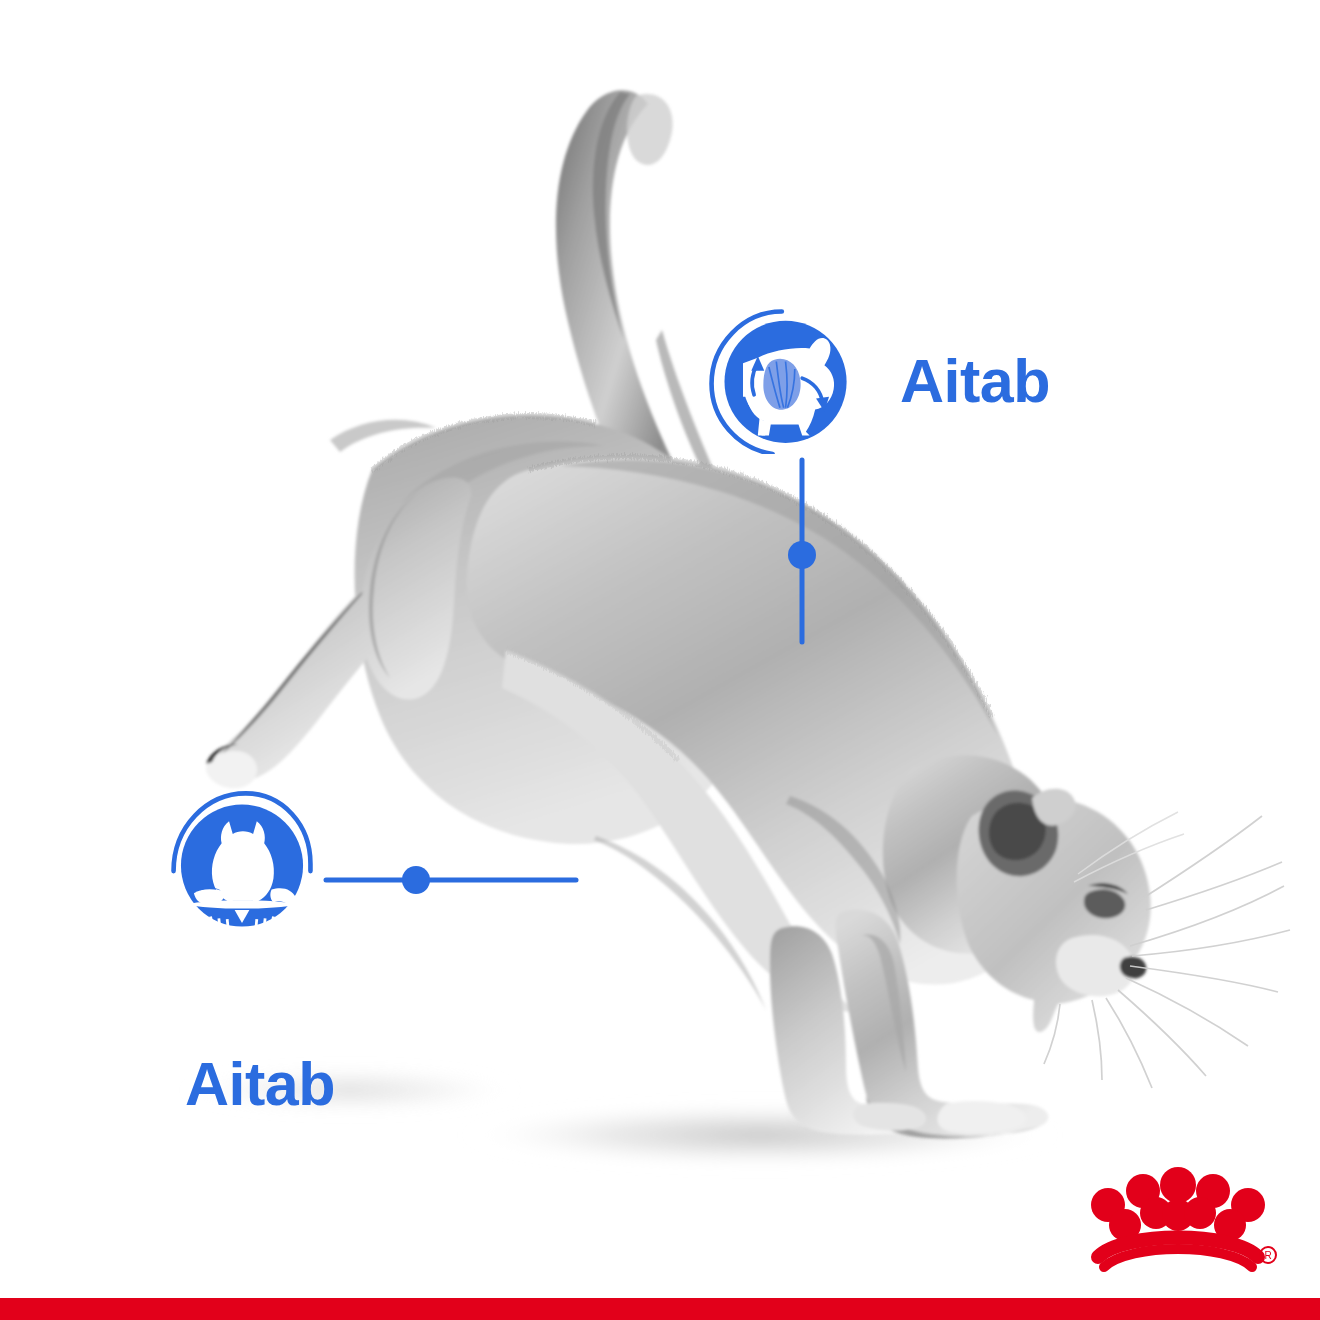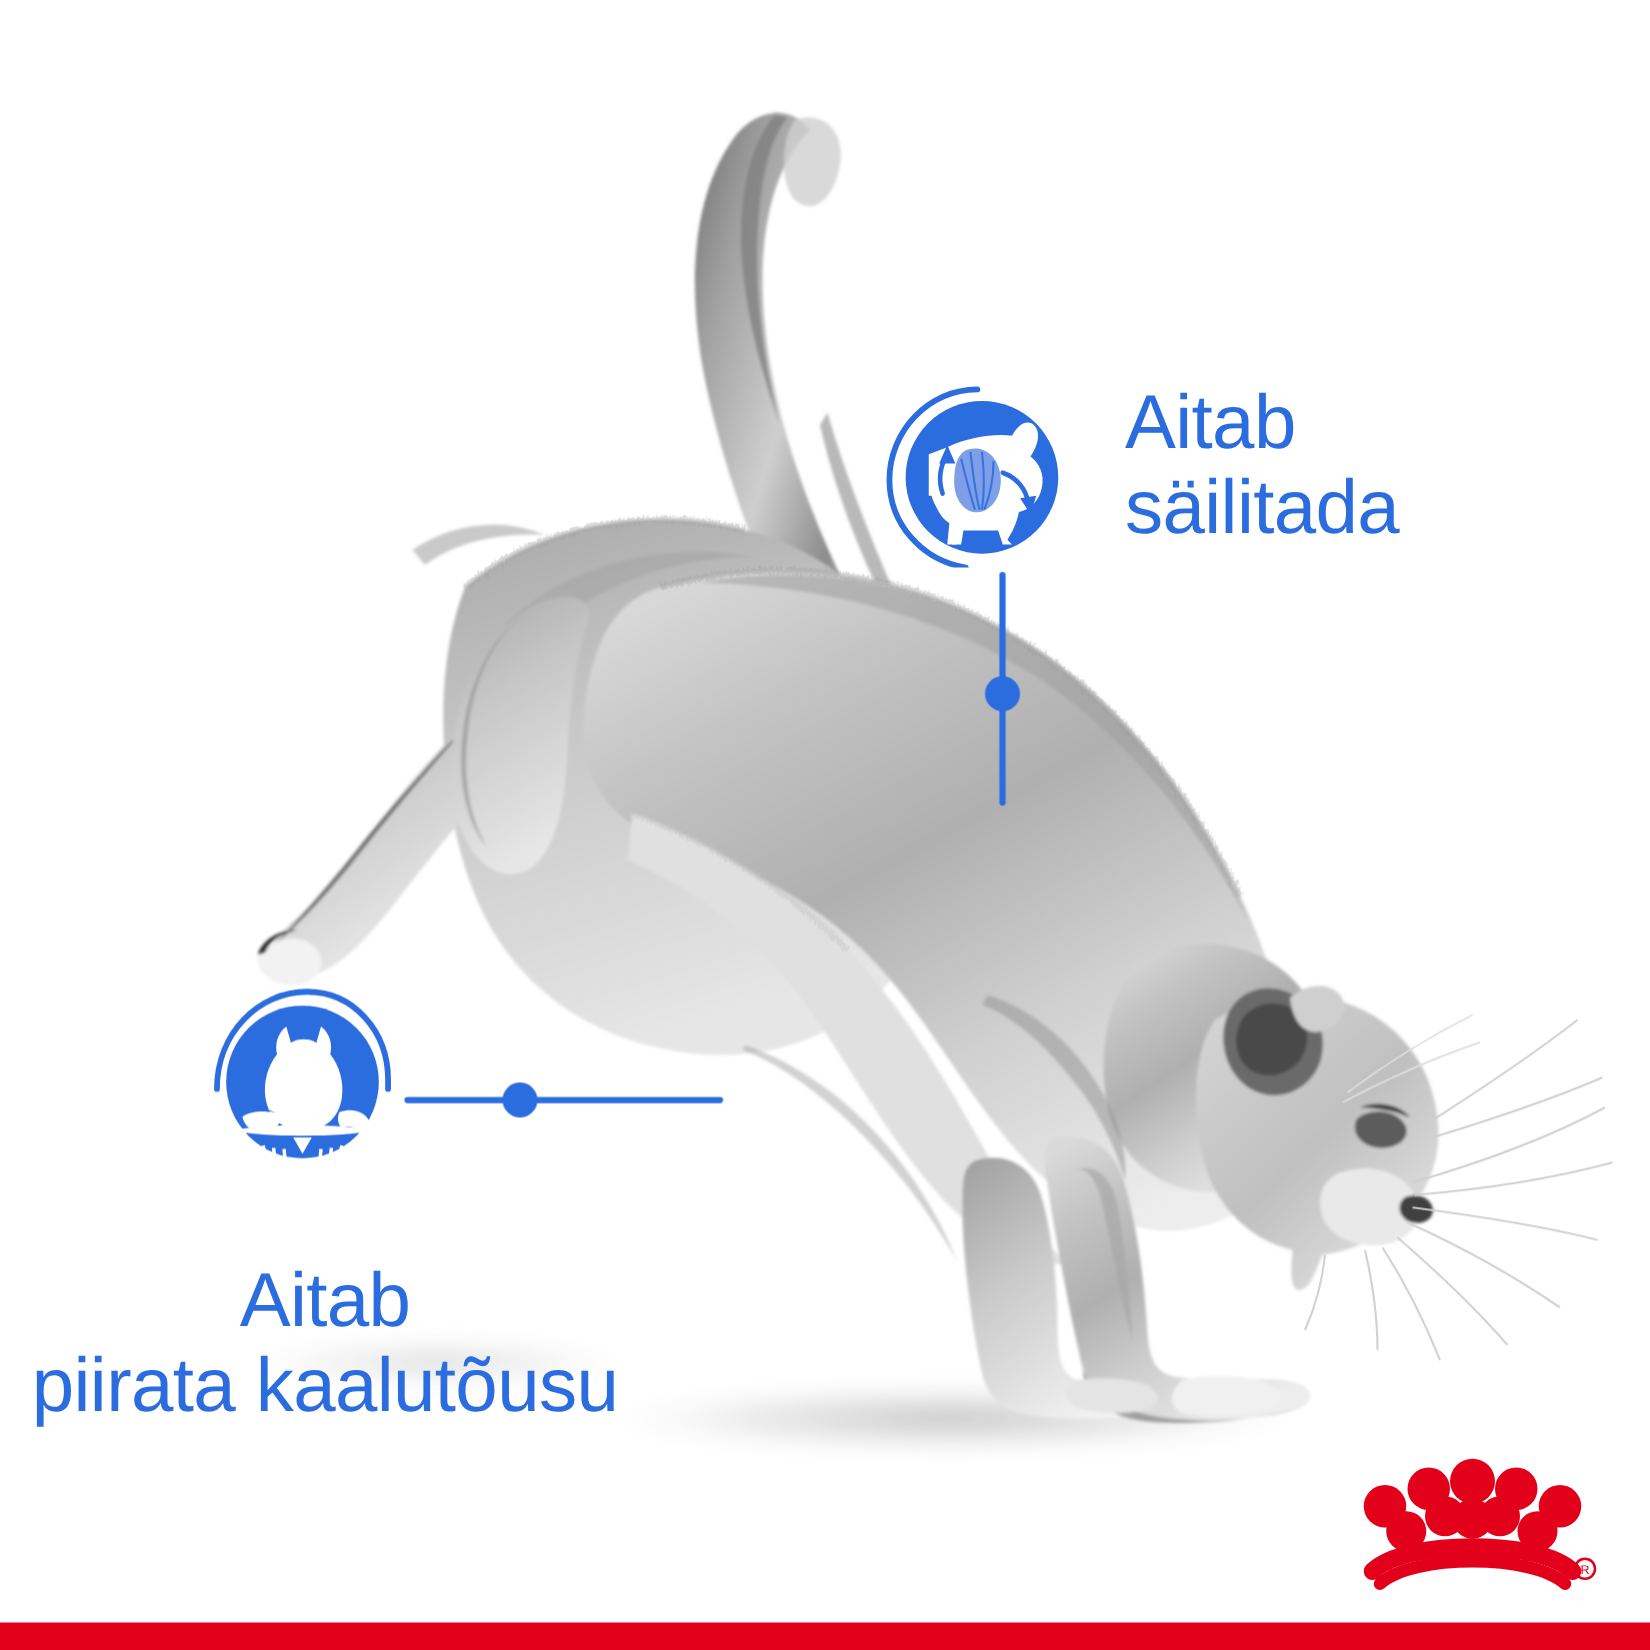--- a/index.html
+++ b/index.html
@@ -32,22 +32,23 @@
   .icon-badge {
     position: absolute;
     width: 148px;
     height: 148px;
   }
   .icon-badge svg { display: block; width: 100%; height: 100%; }
 
   .callout-text {
     position: absolute;
     color: #2B6CDF;
-    font-weight: normal;
+    font-weight: bold;
     letter-spacing: -0.5px;
+    margin-top: 44px;
   }
 
   
   #callout-muscle .callout-text {
     left: 900px;
     top: 303px;
     font-size: 61px;
     line-height: 68px;
     text-align: left;
     white-space: nowrap;
@@ -381,21 +382,20 @@
 
         <g stroke="#2B6CDF" stroke-width="4" fill="none" stroke-linecap="round">
           <path d="M104 78 C 116 82, 124 92, 126 104"></path>
         </g>
         <path d="M128 114 L 119 100 L 133 98 Z" fill="#2B6CDF"></path>
       </svg>
     </div>
 
     <div class="callout-text">
       <div>Aitab</div>
-      <div>säilitada</div>
     </div>
   </div>
 
   <div class="callout" id="callout-weight">
 
     <div class="connector" style="left:318px; top:858px;">
       <svg width="270" height="40" viewBox="0 0 270 40" xmlns="http://www.w3.org/2000/svg">
         <path d="M8 22 L 258 22" stroke="#2B6CDF" stroke-width="5" fill="none" stroke-linecap="round"></path>
         <circle cx="98" cy="22" r="14" fill="#2B6CDF"></circle>
       </svg>
@@ -445,21 +445,20 @@
           <path d="M105 143 L 104 153"></path>
           <path d="M114 141 L 112 151"></path>
           <path d="M122 139 L 120 149"></path>
           <path d="M130 136 L 127 146"></path>
         </g>
       </svg>
     </div>
 
     <div class="callout-text">
       <div>Aitab</div>
-      <div>piirata kaalutõusu</div>
     </div>
   </div>
 
   <div id="brand-logo">
     <svg viewBox="0 0 215 112" xmlns="http://www.w3.org/2000/svg">
       <g fill="#E2001A">
 
         <circle cx="38" cy="42" r="17"></circle>
         <circle cx="73" cy="28" r="17"></circle>
         <circle cx="108" cy="22" r="18"></circle>

